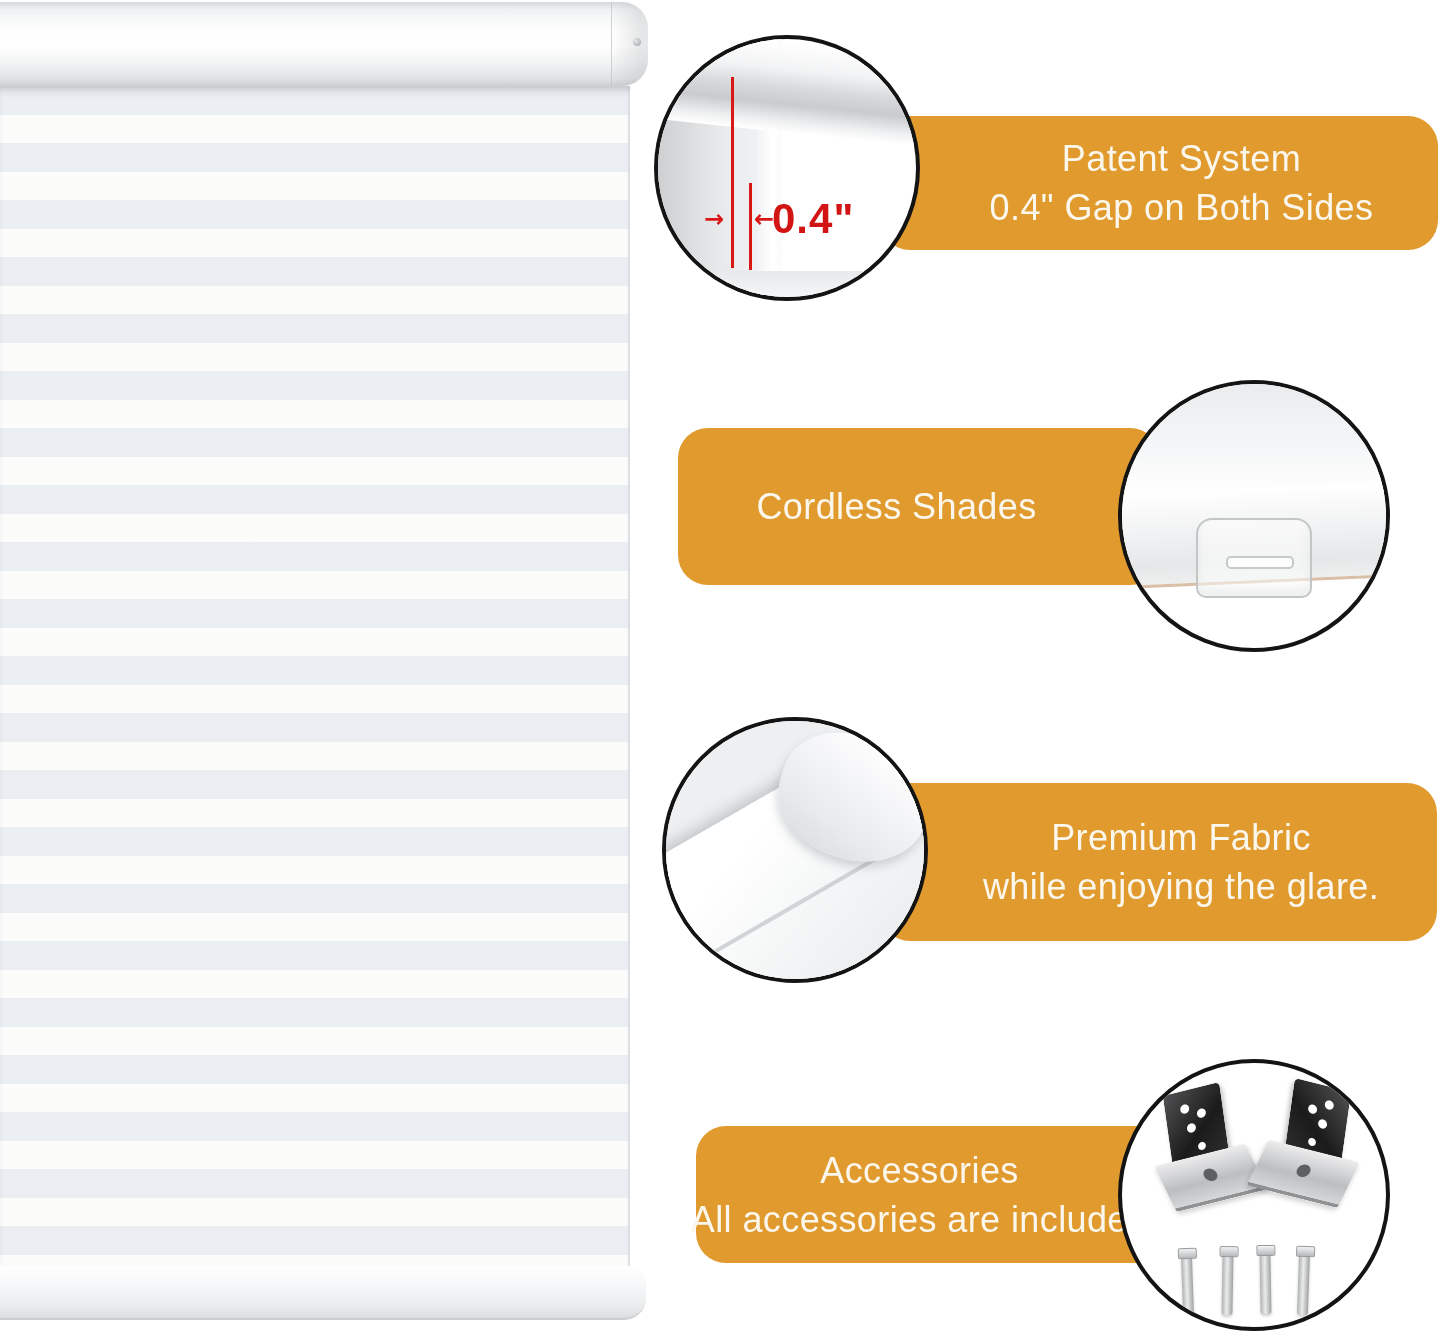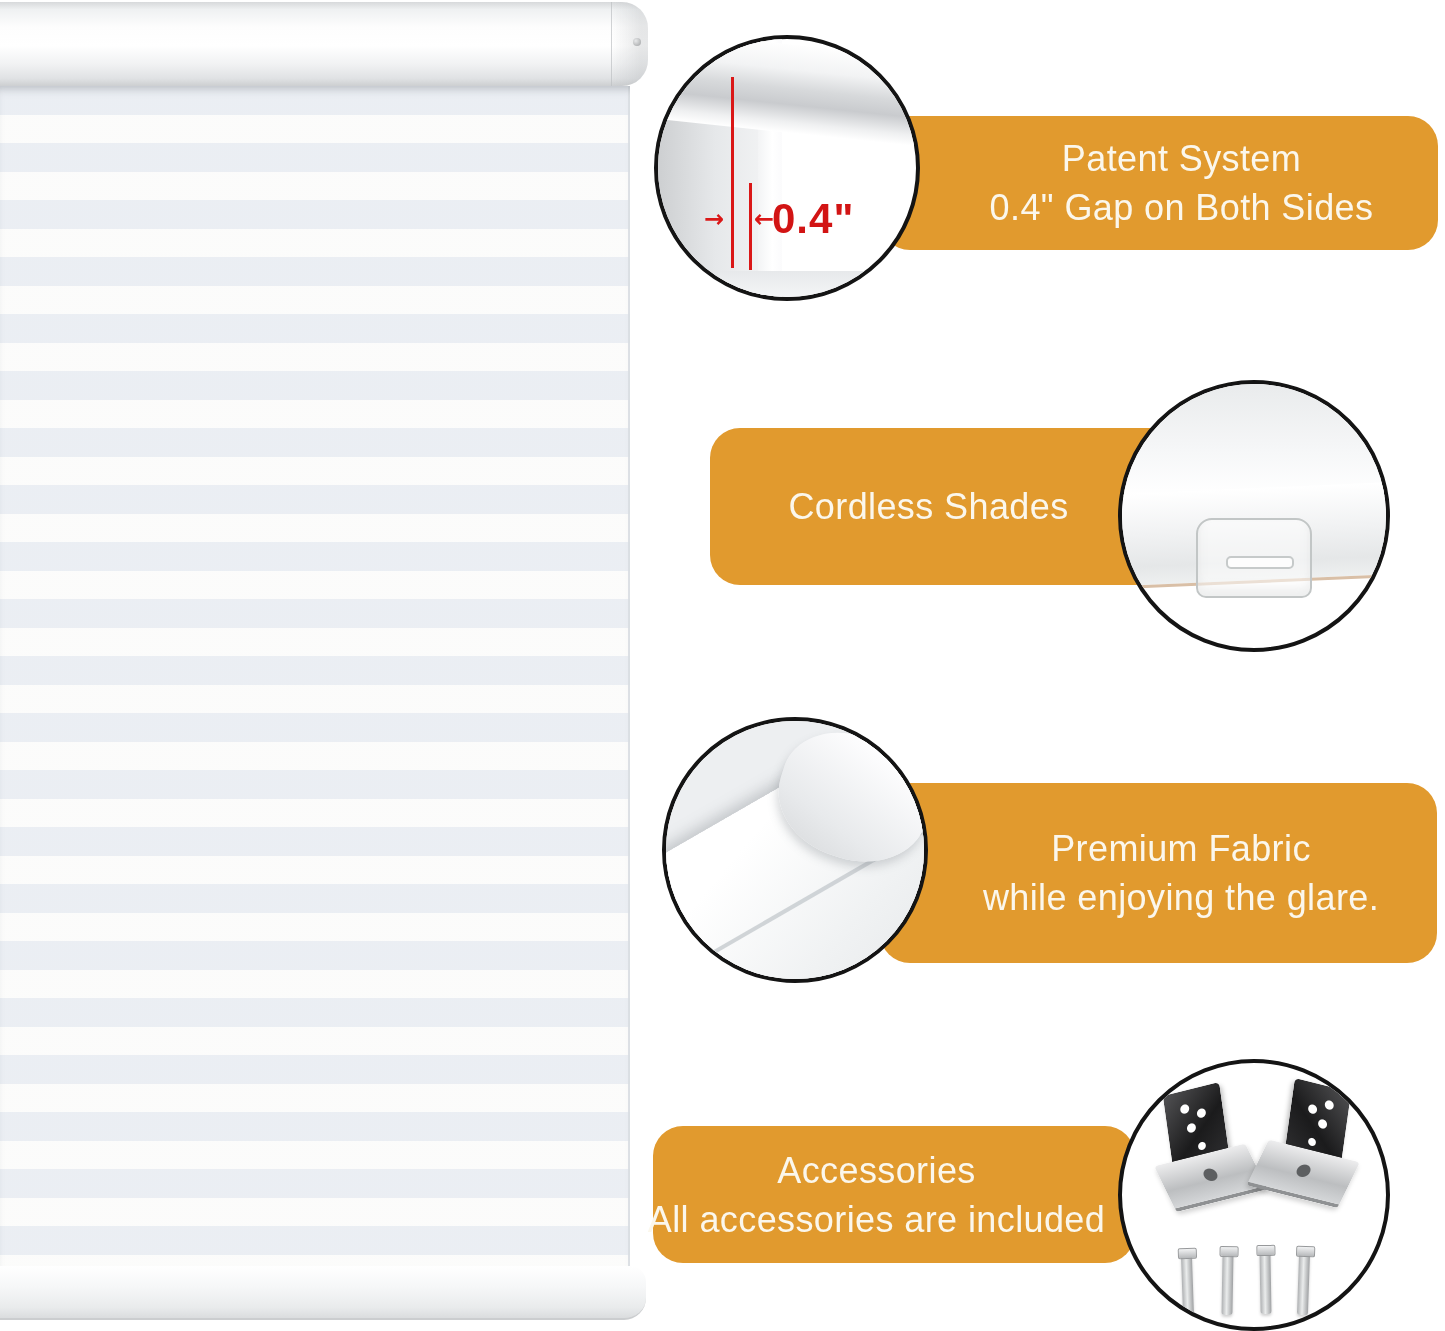--- a/index.html
+++ b/index.html
@@ -42,23 +42,23 @@
   }
 
   
   .banner{
     z-index:2;display:flex;flex-direction:column;justify-content:center;align-items:center;
     background:#E19A2E;border-radius:30px;color:#FBF7EC;
     font-size:36px;line-height:49px;letter-spacing:0.4px;text-align:center;
   }
   .banner .bl{white-space:nowrap;}
   .banner-1{left:880px;top:116px;width:558px;height:134px;padding-left:45px;box-sizing:border-box;}
-  .banner-2{left:678px;top:428px;width:482px;height:157px;padding-right:45px;box-sizing:border-box;margin-left:32px;}
-  .banner-3{left:880px;top:783px;width:557px;height:180px;padding-left:45px;box-sizing:border-box;}
-  .banner-4{left:653px;top:1126px;width:482px;height:137px;padding-right:35px;box-sizing:border-box;}
+  .banner-2{left:678px;top:428px;width:482px;height:157px;padding-right:45px;box-sizing:border-box;}
+  .banner-3{left:880px;top:783px;width:557px;height:158px;padding-left:45px;box-sizing:border-box;}
+  .banner-4{left:696px;top:1126px;width:482px;height:137px;padding-right:35px;box-sizing:border-box;}
 
   
   .circle{
     z-index:3;border:4px solid #141414;border-radius:50%;background:#ffffff;overflow:hidden;
   }
   .c1{left:654px;top:35px;width:258px;height:258px;}
   .c2{left:1118px;top:380px;width:264px;height:264px;}
   .c3{left:662px;top:717px;width:258px;height:258px;}
   .c4{left:1118px;top:1059px;width:264px;height:264px;}
 

